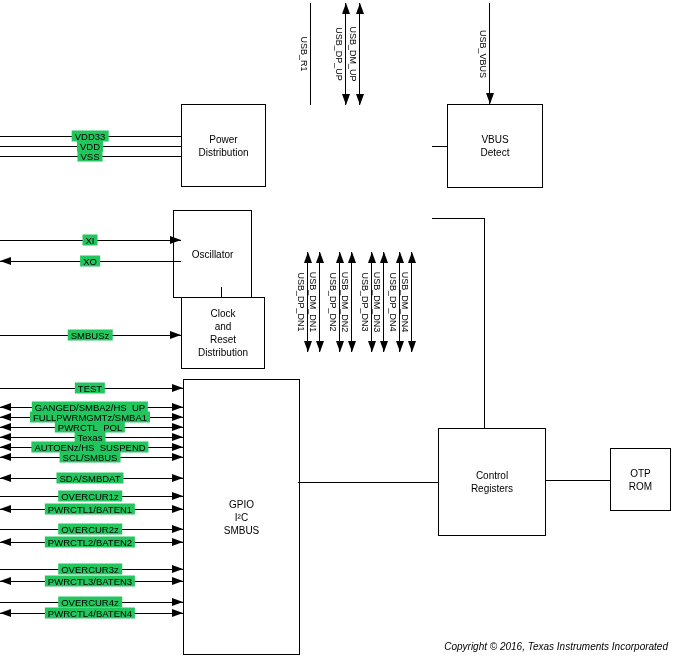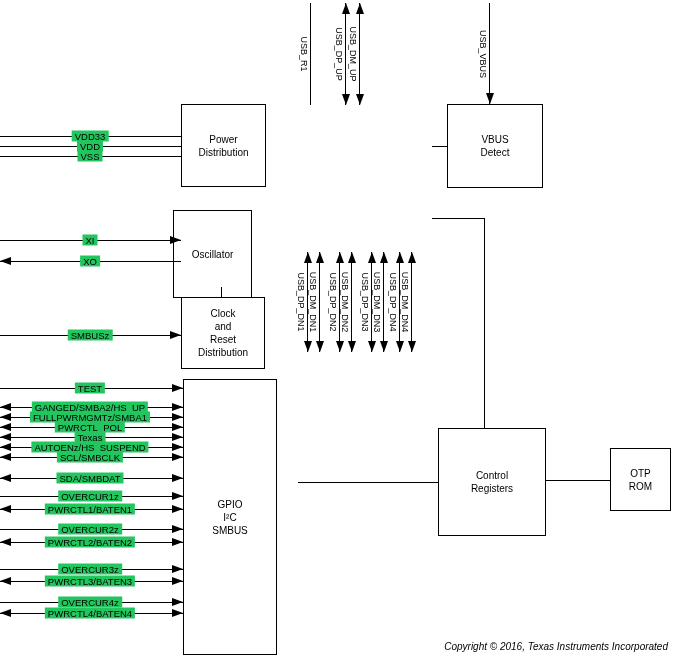--- a/index.html
+++ b/index.html
@@ -53,21 +53,21 @@
   </div>
   <div class="block" style="left:173px;top:210px;width:79px;height:88px">
     <span class="blabel">Oscillator</span>
   </div>
   <div class="block" style="left:181px;top:297px;width:84px;height:72px">
     <span class="blabel">Clock
 and
 Reset
 Distribution</span>
   </div>
-  <div class="block" style="left:183px;top:379px;width:94px;height:276px;">
+  <div class="block" style="left:183px;top:379px;width:117px;height:276px;">
     <span class="blabel">GPIO
 I²C
 SMBUS</span>
   </div>
   <div class="block" style="left:438px;top:428px;width:108px;height:108px">
     <span class="blabel">Control
 Registers</span>
   </div>
   <div class="block" style="left:610px;top:448px;width:61px;height:63px">
     <span class="blabel">OTP
@@ -213,21 +213,21 @@
   <div class="sig" style="top:447px;width:183px">
     <div class="sig-line"></div>
     <div class="ah ah-left"></div>
     <div class="ah ah-right"></div>
     <span class="sig-label">AUTOENz/HS_SUSPEND</span>
   </div>
   <div class="sig" style="top:457px;width:183px">
     <div class="sig-line"></div>
     <div class="ah ah-left"></div>
     <div class="ah ah-right"></div>
-    <span class="sig-label">SCL/SMBCLK</span>
+    <span class="sig-label">SCL/SMBUS</span>
   </div>
   <div class="sig" style="top:478px;width:183px">
     <div class="sig-line"></div>
     <div class="ah ah-left"></div>
     <div class="ah ah-right"></div>
     <span class="sig-label">SDA/SMBDAT</span>
   </div>
   <div class="sig" style="top:496px;width:183px">
     <div class="sig-line"></div>
     <div class="ah ah-right"></div>

